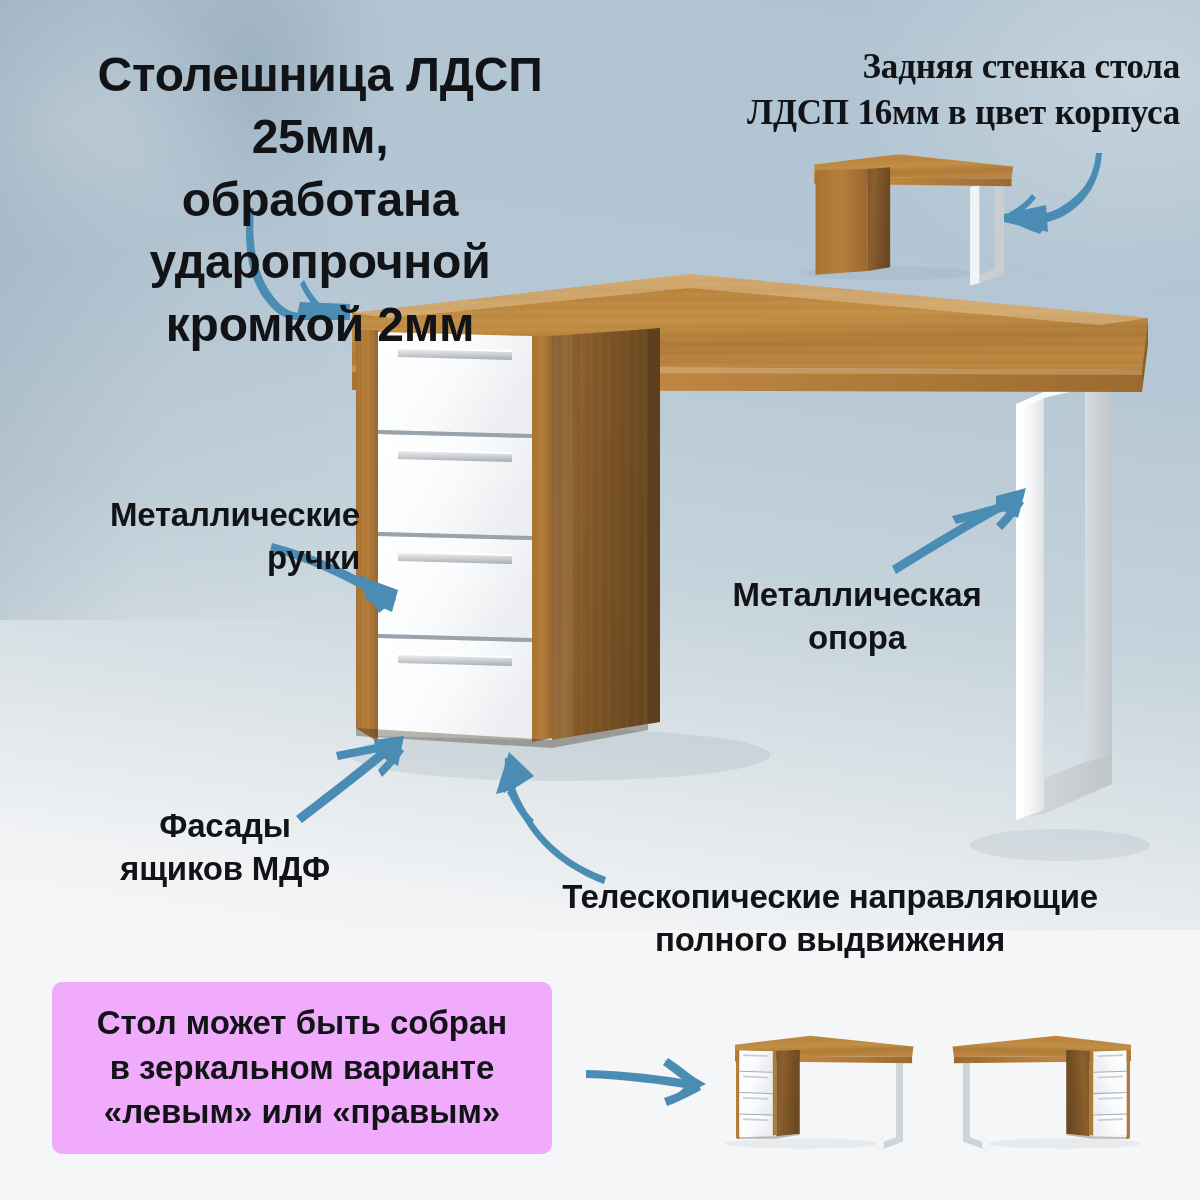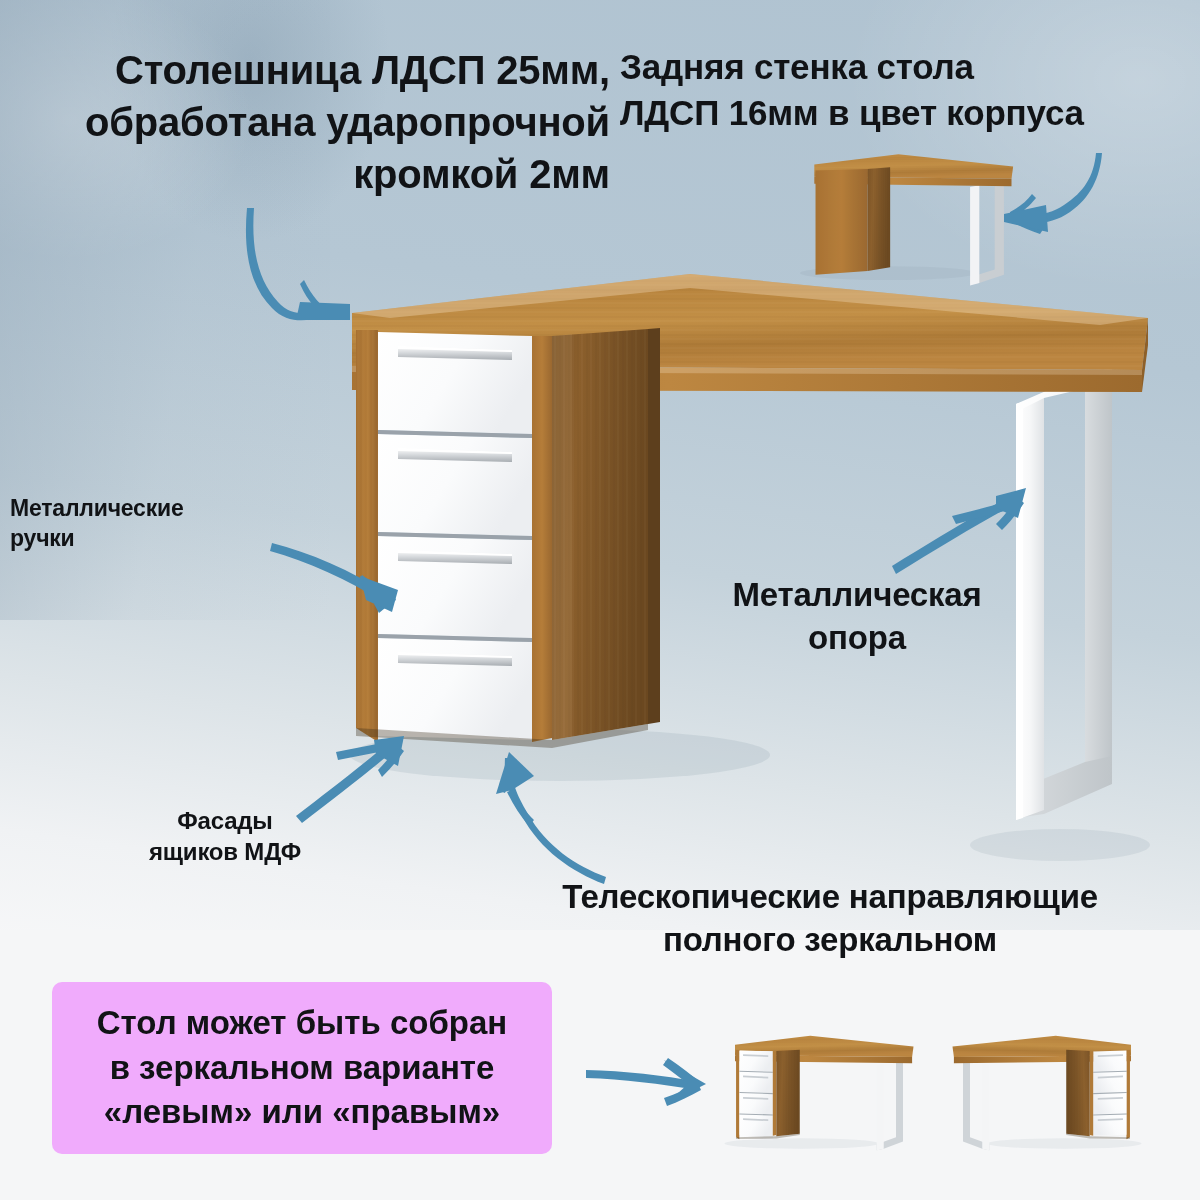--- a/index.html
+++ b/index.html
@@ -34,25 +34,25 @@
   
   .callout {
     position: absolute;
     color: #111316;
     font-weight: 700;
     line-height: 1.30;
     letter-spacing: -0.2px;
     white-space: pre-line;
   }
 
-  #txt-top-left   { left: 30px;  top: 44px;  width: 580px; font-size: 40px; text-align: right; }
-  #txt-top-right  { left: 620px; top: 44px;  width: 560px; font-size: 35px; text-align: left; }
-  #txt-handles    { left: 10px;  top: 494px; width: 350px; font-size: 23px; text-align: left; }
+  #txt-top-left   { left: 30px;  top: 44px;  width: 580px; font-size: 48px; text-align: center; }
+  #txt-top-right  { left: 620px; top: 44px;  width: 560px; font-size: 35px; text-align: right; font-family: Liberation Serif, serif; }
+  #txt-handles    { left: 10px;  top: 494px; width: 350px; font-size: 33px; text-align: right; }
   #txt-support    { left: 660px; top: 574px; width: 350px; font-size: 33px; text-align: center; padding-left: 44px; }
-  #txt-facades    { left: 60px;  top: 805px; width: 330px; font-size: 24px; text-align: center; }
+  #txt-facades    { left: 60px;  top: 805px; width: 330px; font-size: 33px; text-align: center; }
   #txt-rails      { left: 500px; top: 876px; width: 660px; font-size: 33px; text-align: center; }
 
   
   #mirror-box {
     position: absolute; left: 52px; top: 982px; width: 500px; height: 172px;
     background: #f0abfc; border-radius: 10px;
     display: flex; align-items: center; justify-content: center;
   }
   #mirror-text {
     color: #111316; font-weight: 700; font-size: 33px; line-height: 1.36;
@@ -352,21 +352,21 @@
   <div class="callout" id="txt-handles">Металлические
 ручки</div>
 
   <div class="callout" id="txt-support">Металлическая
 опора</div>
 
   <div class="callout" id="txt-facades">Фасады
 ящиков МДФ</div>
 
   <div class="callout" id="txt-rails">Телескопические направляющие
-полного зеркальном</div>
+полного выдвижения</div>
 
   <div id="mirror-box">
     <div id="mirror-text">Стол может быть собран
 в зеркальном варианте
 «левым» или «правым»</div>
   </div>
 
 </div>
 
 </body></html>

